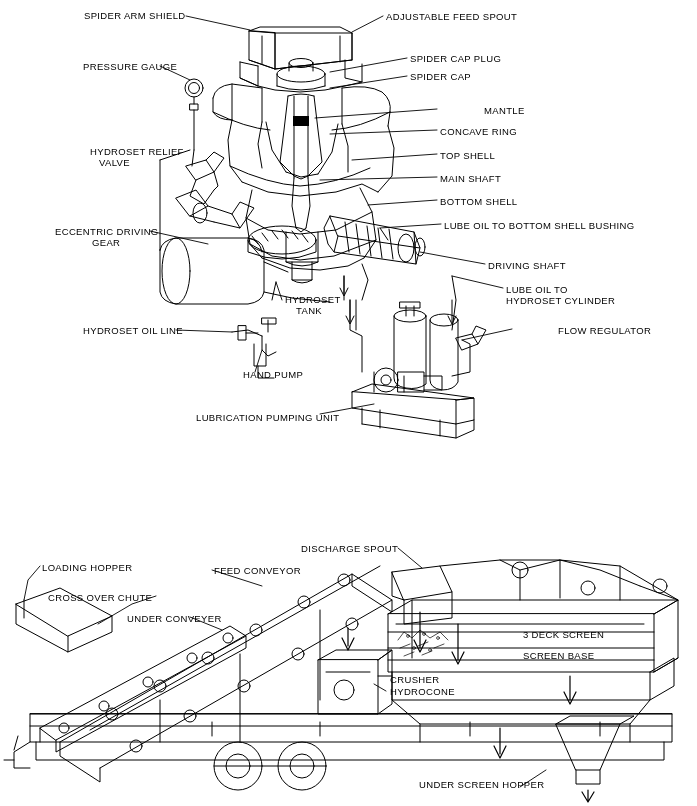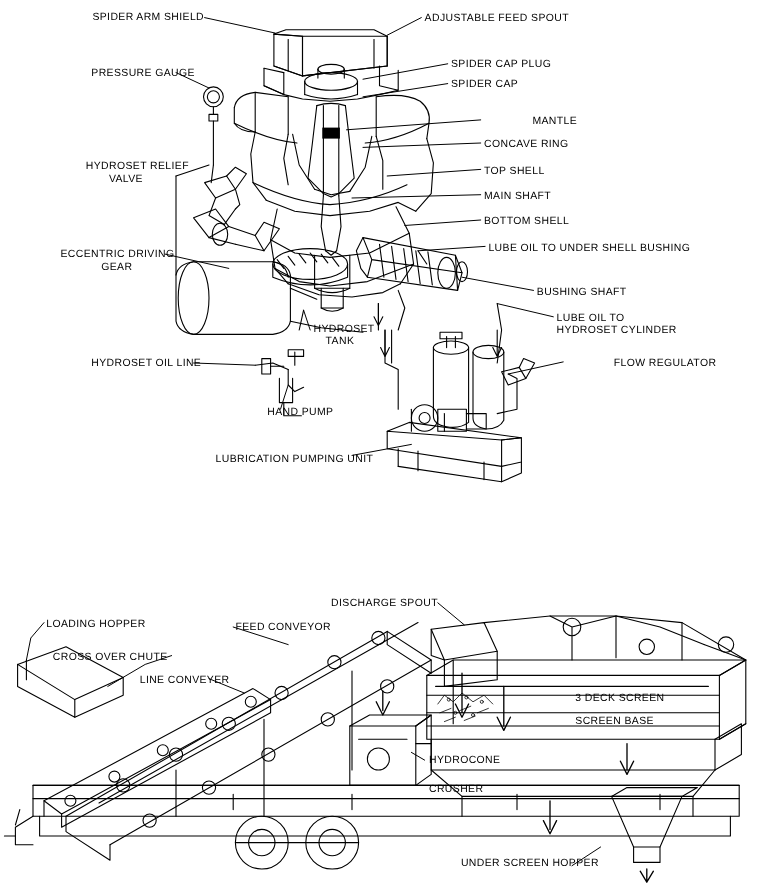--- a/index.html
+++ b/index.html
@@ -394,45 +394,45 @@
   </svg>
 
   <div>
     <div class="label left" style="left:84px;  top:10px;">SPIDER ARM SHIELD</div>
     <div class="label left" style="left:386px; top:11px;">ADJUSTABLE FEED SPOUT</div>
     <div class="label left" style="left:83px;  top:61px;">PRESSURE GAUGE</div>
     <div class="label left" style="left:410px; top:53px;">SPIDER CAP PLUG</div>
     <div class="label left" style="left:410px; top:71px;">SPIDER CAP</div>
     <div class="label left" style="left:440px; top:105px;padding-left:44px;">MANTLE</div>
     <div class="label left" style="left:440px; top:126px;">CONCAVE RING</div>
-    <div class="label left" style="left:54px;  top:146px;padding-left:24px;">HYDROSET RELIEF</div>
+    <div class="label left" style="left:66px;  top:146px;padding-left:24px;">HYDROSET RELIEF</div>
     <div class="label left" style="left:99px;  top:157px;">VALVE</div>
     <div class="label left" style="left:440px; top:150px;">TOP SHELL</div>
     <div class="label left" style="left:440px; top:173px;">MAIN SHAFT</div>
     <div class="label left" style="left:440px; top:196px;">BOTTOM SHELL</div>
-    <div class="label left" style="left:444px; top:220px;">LUBE OIL TO UNDER SHELL BUSHING</div>
+    <div class="label left" style="left:444px; top:220px;">LUBE OIL TO BOTTOM SHELL BUSHING</div>
     <div class="label left" style="left:55px;  top:226px;">ECCENTRIC DRIVING</div>
     <div class="label left" style="left:92px;  top:237px;">GEAR</div>
-    <div class="label left" style="left:488px; top:260px;">BUSHING SHAFT</div>
+    <div class="label left" style="left:488px; top:260px;">DRIVING SHAFT</div>
     <div class="label left" style="left:506px; top:284px;">LUBE OIL TO</div>
     <div class="label left" style="left:506px; top:295px;">HYDROSET CYLINDER</div>
     <div class="label left" style="left:285px; top:294px;">HYDROSET</div>
     <div class="label left" style="left:296px; top:305px;">TANK</div>
     <div class="label left" style="left:515px; top:325px;margin-left:43px;">FLOW REGULATOR</div>
     <div class="label left" style="left:83px;  top:325px;">HYDROSET OIL LINE</div>
     <div class="label left" style="left:196px; top:369px;margin-left:47px;">HAND PUMP</div>
     <div class="label left" style="left:196px; top:412px;">LUBRICATION PUMPING UNIT</div>
   </div>
 
   <div>
     <div class="label left" style="left:301px; top:543px;">DISCHARGE SPOUT</div>
     <div class="label left" style="left:42px;  top:562px;">LOADING HOPPER</div>
     <div class="label left" style="left:214px; top:565px;">FEED CONVEYOR</div>
     <div class="label left" style="left:48px;  top:592px;">CROSS  OVER  CHUTE</div>
-    <div class="label left" style="left:127px; top:613px;">LINE CONVEYER</div>
+    <div class="label left" style="left:127px; top:613px;">UNDER CONVEYER</div>
     <div class="label left" style="left:523px; top:629px;">3 DECK SCREEN</div>
     <div class="label left" style="left:523px; top:650px;">SCREEN BASE</div>
     <div class="label left" style="left:390px; top:686px;">HYDROCONE</div>
-    <div class="label left" style="left:390px; top:712px;">CRUSHER</div>
+    <div class="label left" style="left:390px; top:674px;">CRUSHER</div>
     <div class="label left" style="left:419px; top:779px;">UNDER SCREEN HOPPER</div>
   </div>
 
 </div>
 
 </body></html>

